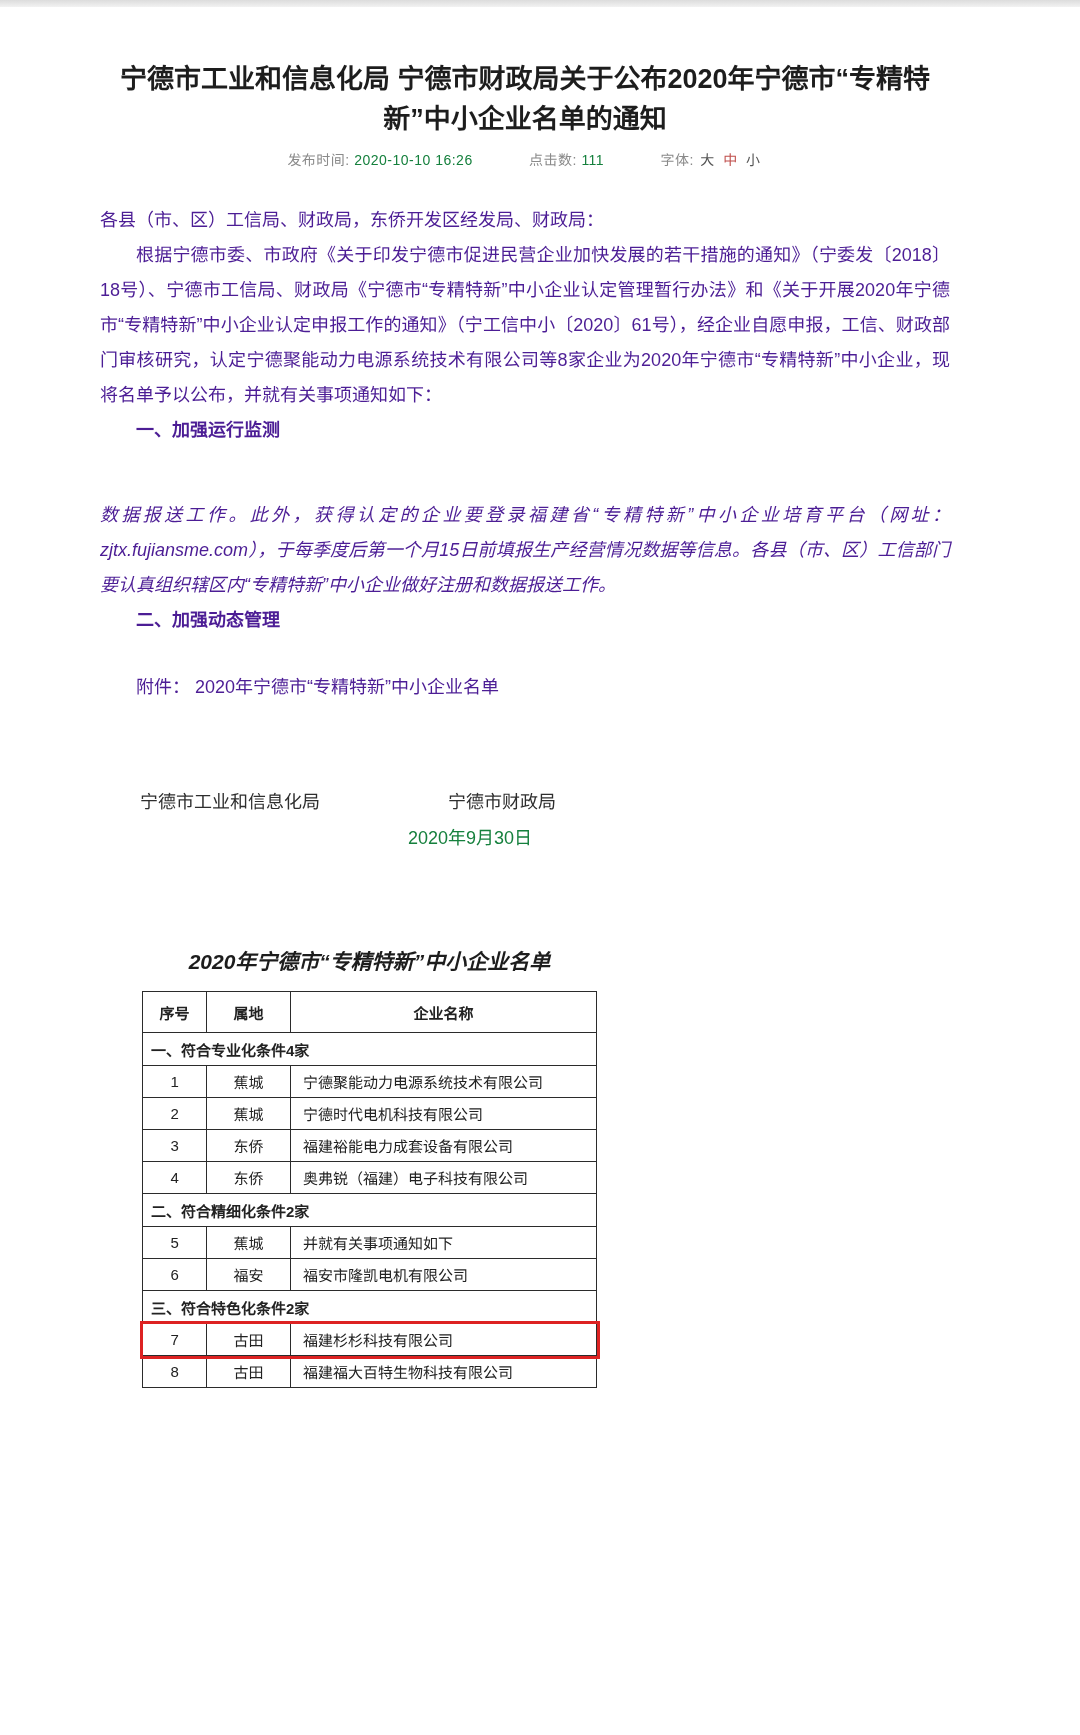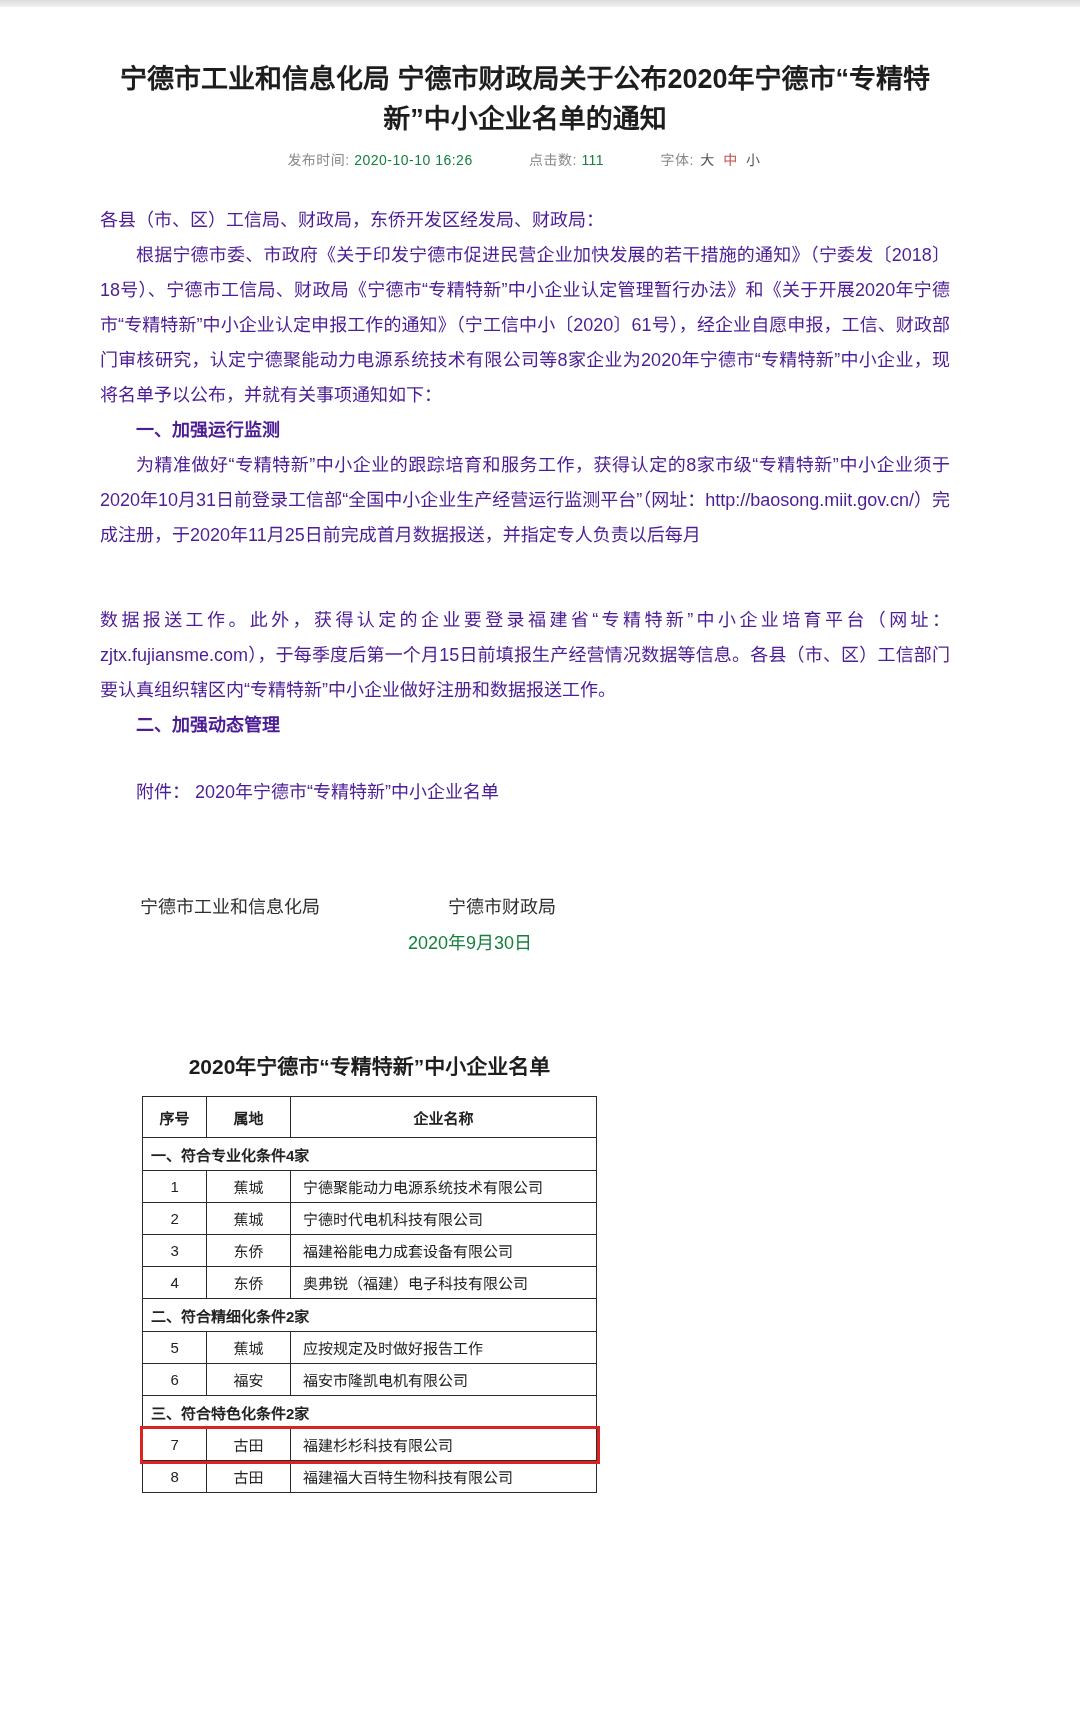--- a/index.html
+++ b/index.html
@@ -49,21 +49,21 @@
   .doc-body {
     margin-top: 34px;
     font-size: 18px;
     line-height: 35px;
     text-align: justify;
     color: #4c1d95;
   }
   .doc-body p { margin: 0; }
   .indent { text-indent: 2em; }
   .sec-heading { font-weight: bold; text-indent: 2em; }
-  .para-gap { margin-top: 50px !important; }
+  .para-gap { margin-top: 50px !important; font-style: italic; }
   .attachment-line { margin-top: 32px !important; text-indent: 2em; }
   
   .signatures {
     margin-top: 82px;
     font-size: 18px;
     color: #2e2e2e;
     display: flex;
   }
   .sig-left { margin-left: 40px; }
   .sig-right { margin-left: 128px; }
@@ -75,20 +75,21 @@
   }
   
   .appendix { margin-top: 96px; }
   .table-title {
     width: 455px;
     margin-left: 42px;
     text-align: center;
     font-size: 21px;
     font-weight: bold;
     color: #1d1d1d;
+    font-style: italic;
   }
   table.company-table {
     margin-top: 16px;
     margin-left: 42px;
     border-collapse: collapse;
     width: 455px;
     font-size: 15px;
     color: #222;
   }
   .company-table th, .company-table td {
@@ -138,21 +139,20 @@
       <span class="font-option">大</span>
       <span class="font-option active">中</span>
       <span class="font-option">小</span>
     </span>
   </div>
 
   <div class="doc-body">
     <p>各县（市、区）工信局、财政局，东侨开发区经发局、财政局：</p>
     <p class="indent">根据宁德市委、市政府《关于印发宁德市促进民营企业加快发展的若干措施的通知》（宁委发〔2018〕18号）、宁德市工信局、财政局《宁德市“专精特新”中小企业认定管理暂行办法》和《关于开展2020年宁德市“专精特新”中小企业认定申报工作的通知》（宁工信中小〔2020〕61号），经企业自愿申报，工信、财政部门审核研究，认定宁德聚能动力电源系统技术有限公司等8家企业为2020年宁德市“专精特新”中小企业，现将名单予以公布，并就有关事项通知如下：</p>
     <p class="sec-heading">一、加强运行监测</p>
-    <p class="indent">为精准做好“专精特新”中小企业的跟踪培育和服务工作，获得认定的8家市级“专精特新”中小企业须于2020年10月31日前登录工信部“全国中小企业生产经营运行监测平台”（网址：http://baosong.miit.gov.cn/）完成注册，于2020年11月25日前完成首月数据报送，并指定专人负责以后每月</p>
     <p class="para-gap">数据报送工作。此外，获得认定的企业要登录福建省“专精特新”中小企业培育平台（网址：zjtx.fujiansme.com），于每季度后第一个月15日前填报生产经营情况数据等信息。各县（市、区）工信部门要认真组织辖区内“专精特新”中小企业做好注册和数据报送工作。</p>
     <p class="sec-heading">二、加强动态管理</p>
     <p class="attachment-line">附件： 2020年宁德市“专精特新”中小企业名单</p>
   </div>
 
   <div class="signatures">
     <span class="sig-left">宁德市工业和信息化局</span>
     <span class="sig-right">宁德市财政局</span>
   </div>
   <div class="sig-date">2020年9月30日</div>
@@ -195,21 +195,21 @@
             <td class="col-no">4</td>
             <td class="col-region">东侨</td>
             <td class="col-name">奥弗锐（福建）电子科技有限公司</td>
           </tr>
           <tr class="section-row">
             <td colspan="3">二、符合精细化条件2家</td>
           </tr>
           <tr>
             <td class="col-no">5</td>
             <td class="col-region">蕉城</td>
-            <td class="col-name">应按规定及时做好报告工作</td>
+            <td class="col-name">并就有关事项通知如下</td>
           </tr>
           <tr>
             <td class="col-no">6</td>
             <td class="col-region">福安</td>
             <td class="col-name">福安市隆凯电机有限公司</td>
           </tr>
           <tr class="section-row">
             <td colspan="3">三、符合特色化条件2家</td>
           </tr>
           <tr class="highlight">

